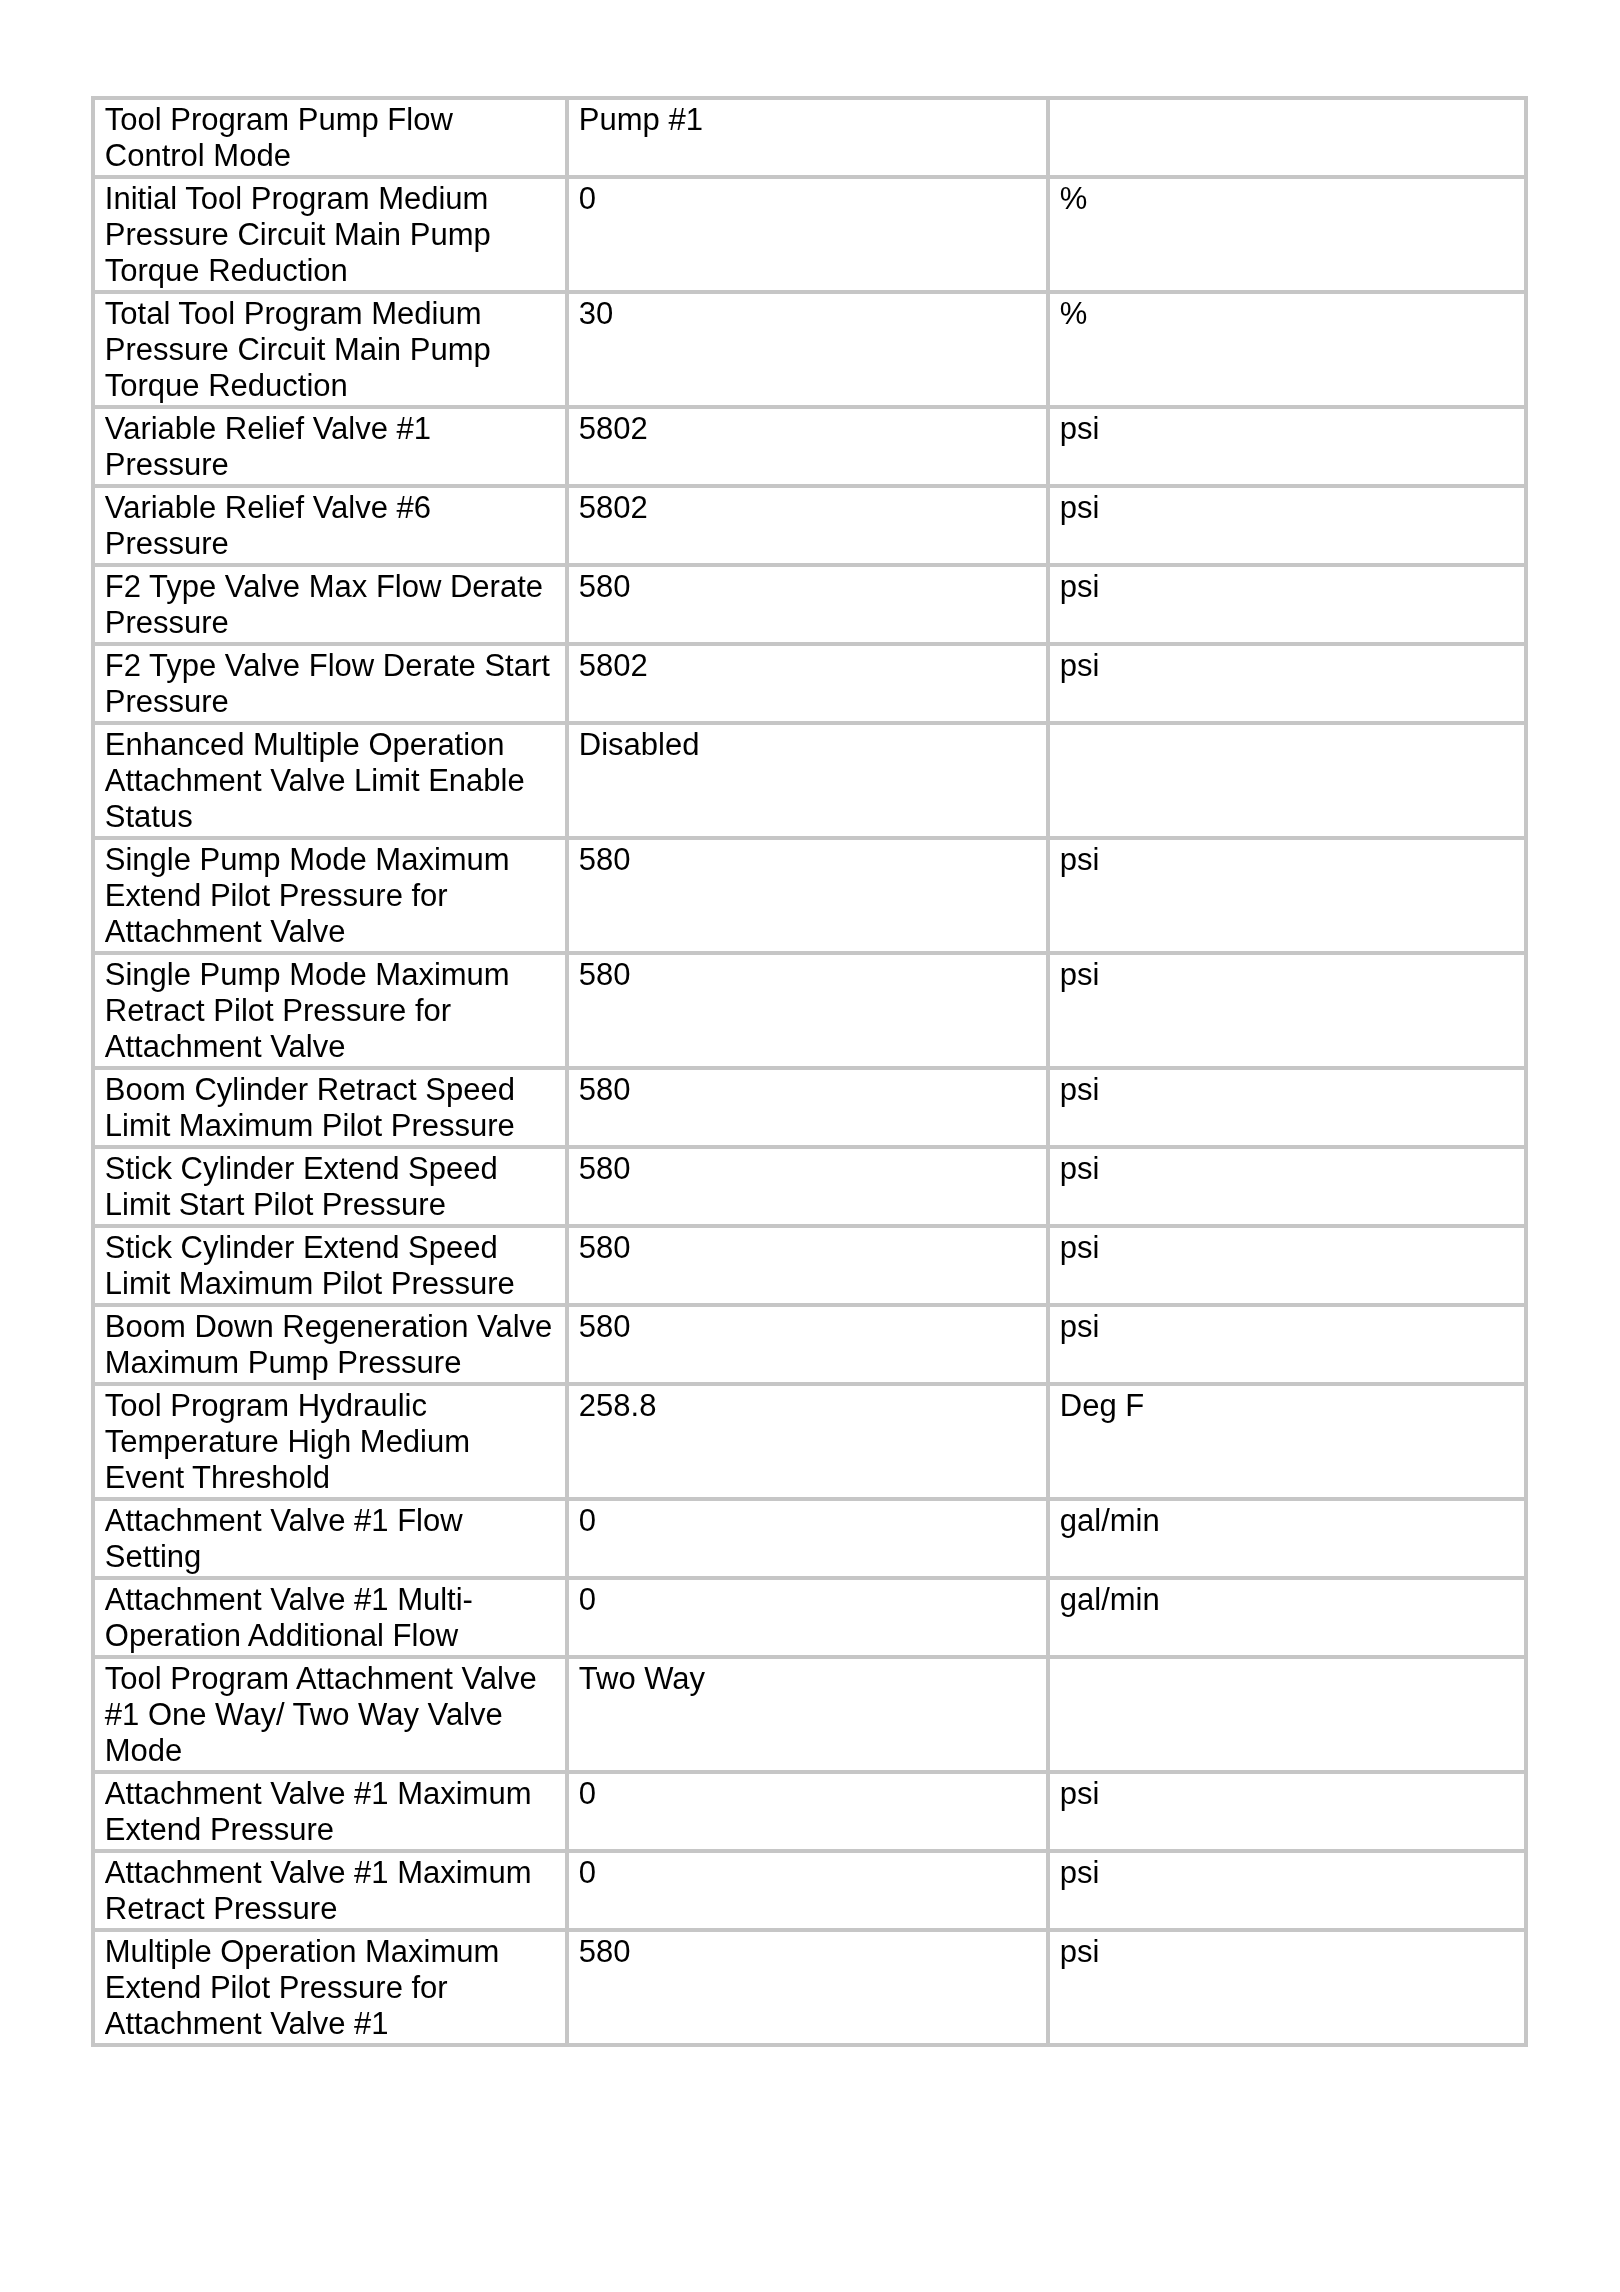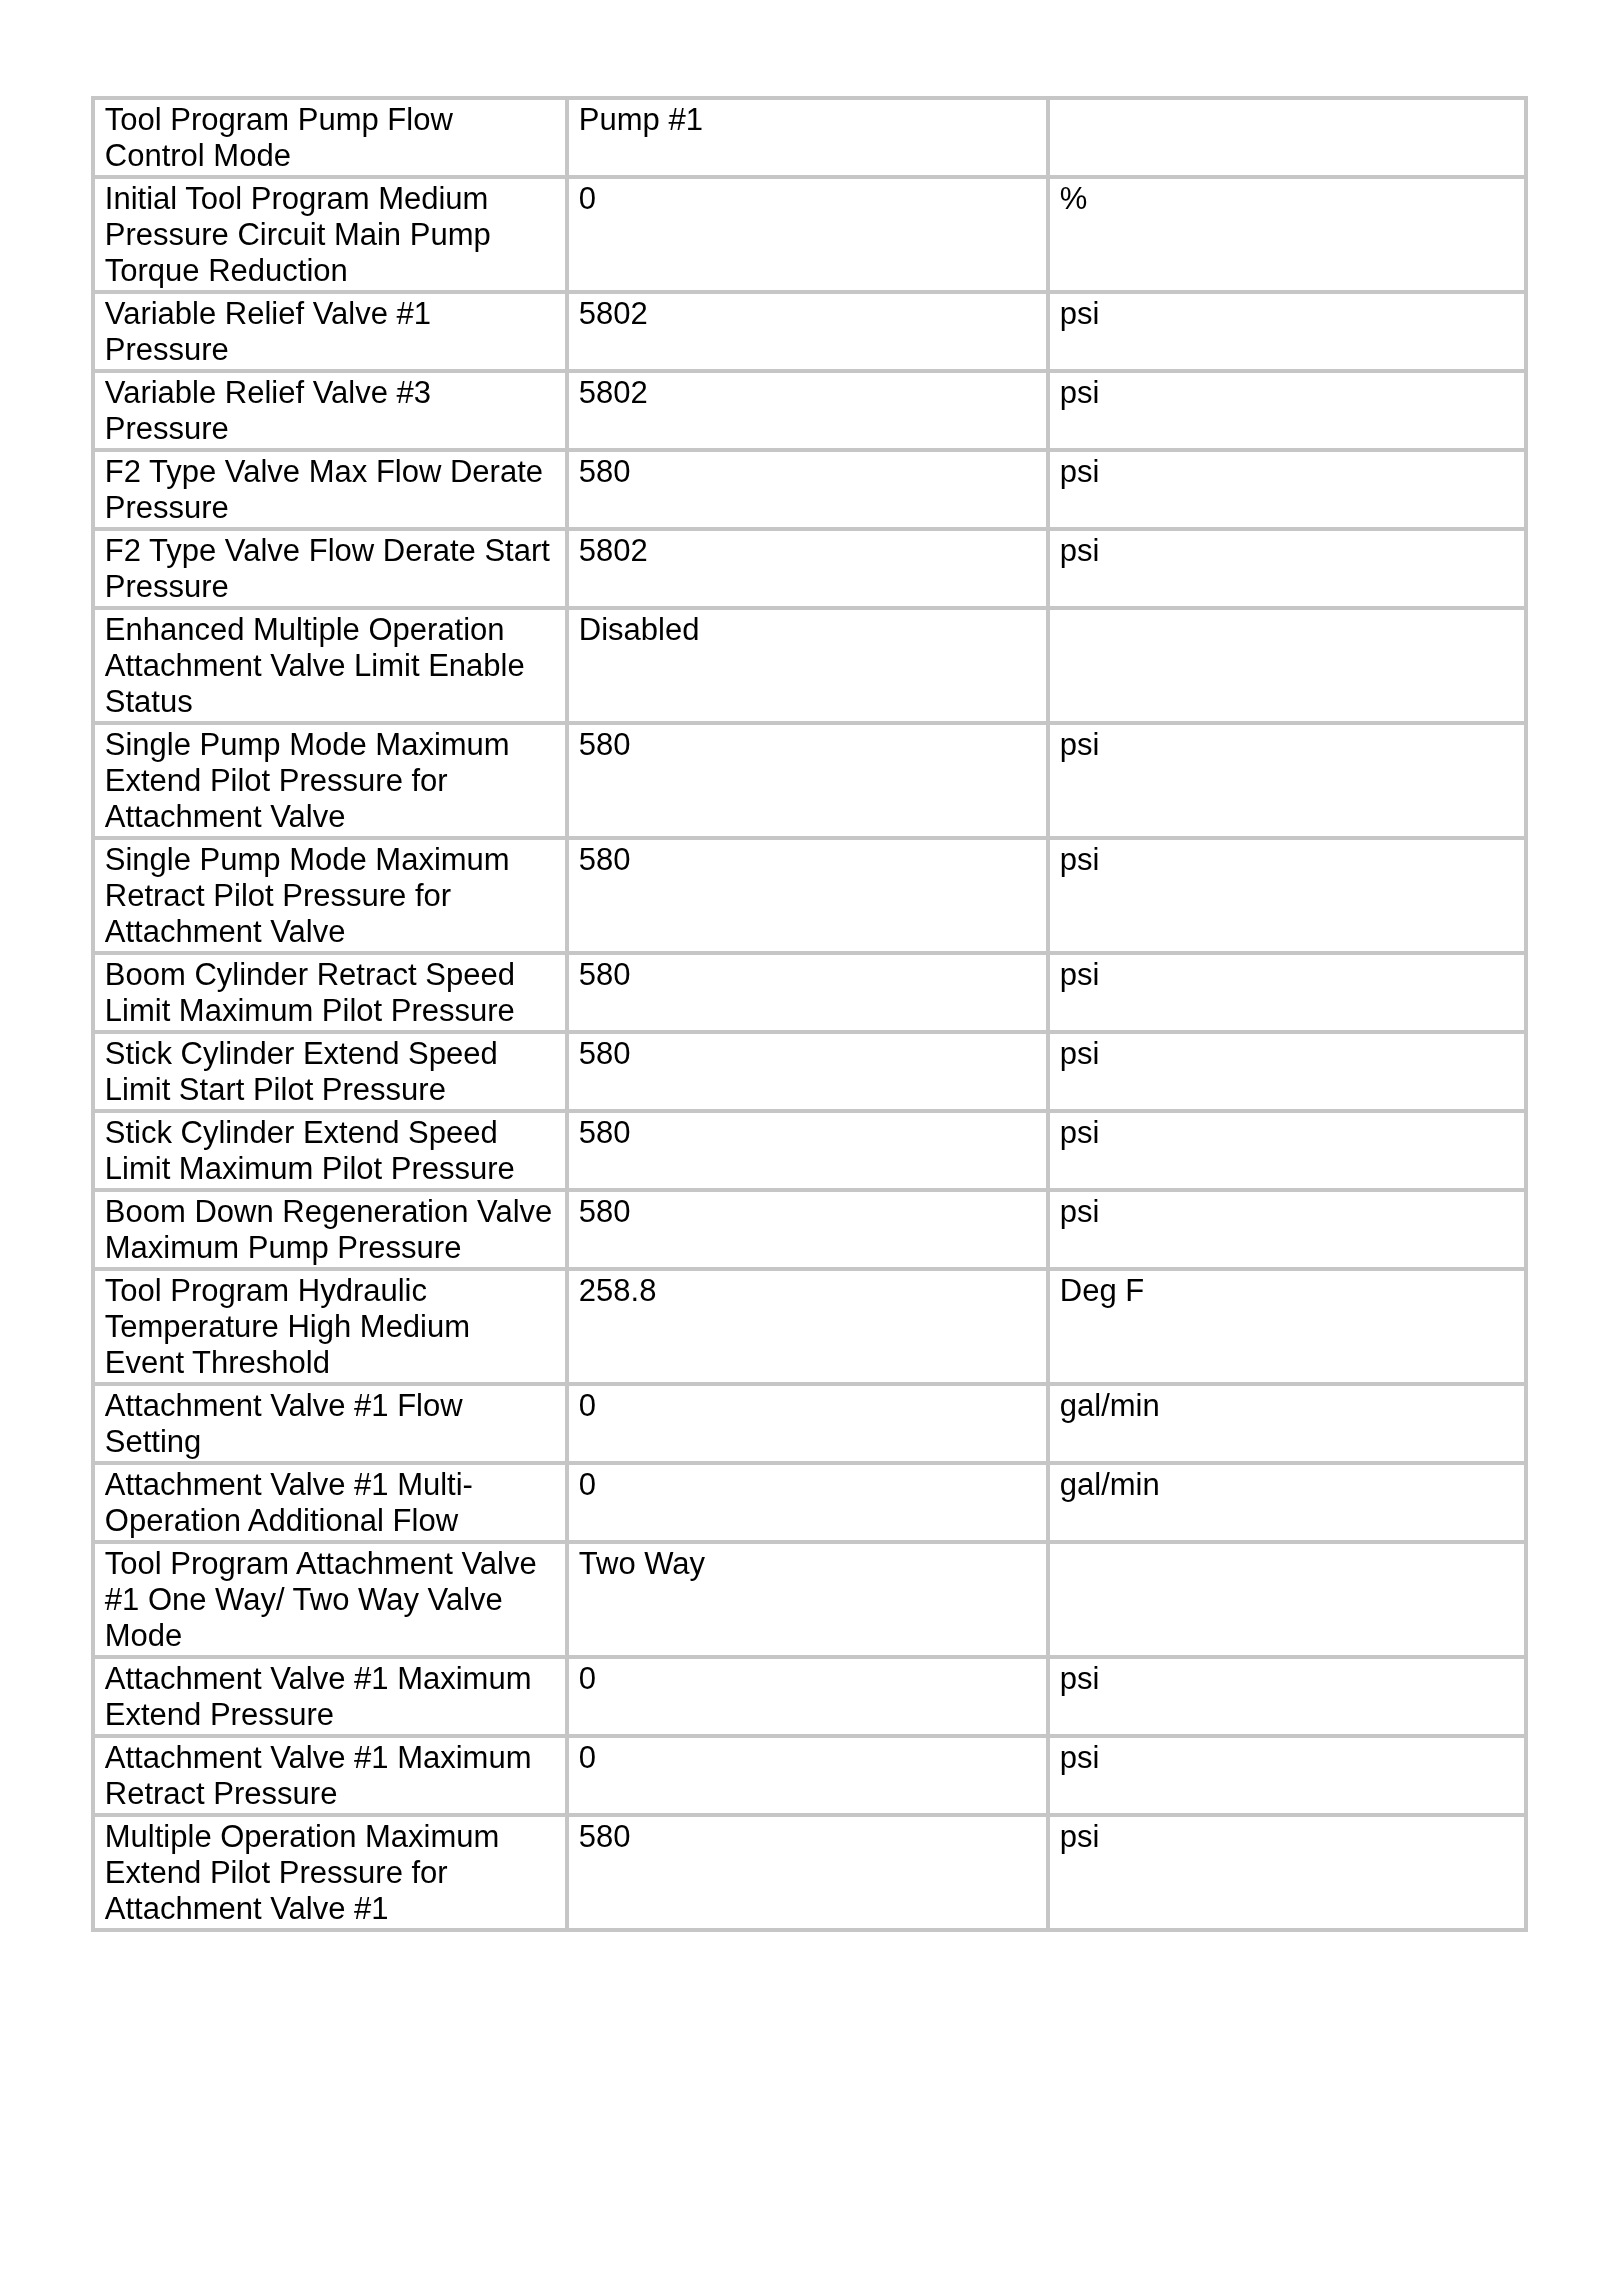--- a/index.html
+++ b/index.html
@@ -57,26 +57,31 @@
         <td>Tool Program Pump Flow Control Mode</td>
         <td>Pump #1</td>
         <td></td>
       </tr>
       <tr>
         <td>Initial Tool Program Medium Pressure Circuit Main Pump Torque Reduction</td>
         <td>0</td>
         <td>%</td>
       </tr>
       <tr>
+        <td>Total Tool Program Medium Pressure Circuit Main Pump Torque Reduction</td>
+        <td>30</td>
+        <td>%</td>
+      </tr>
+      <tr>
         <td>Variable Relief Valve #1 Pressure</td>
         <td>5802</td>
         <td>psi</td>
       </tr>
       <tr>
-        <td>Variable Relief Valve #3 Pressure</td>
+        <td>Variable Relief Valve #6 Pressure</td>
         <td>5802</td>
         <td>psi</td>
       </tr>
       <tr>
         <td>F2 Type Valve Max Flow Derate Pressure</td>
         <td>580</td>
         <td>psi</td>
       </tr>
       <tr>
         <td>F2 Type Valve Flow Derate Start Pressure</td>

